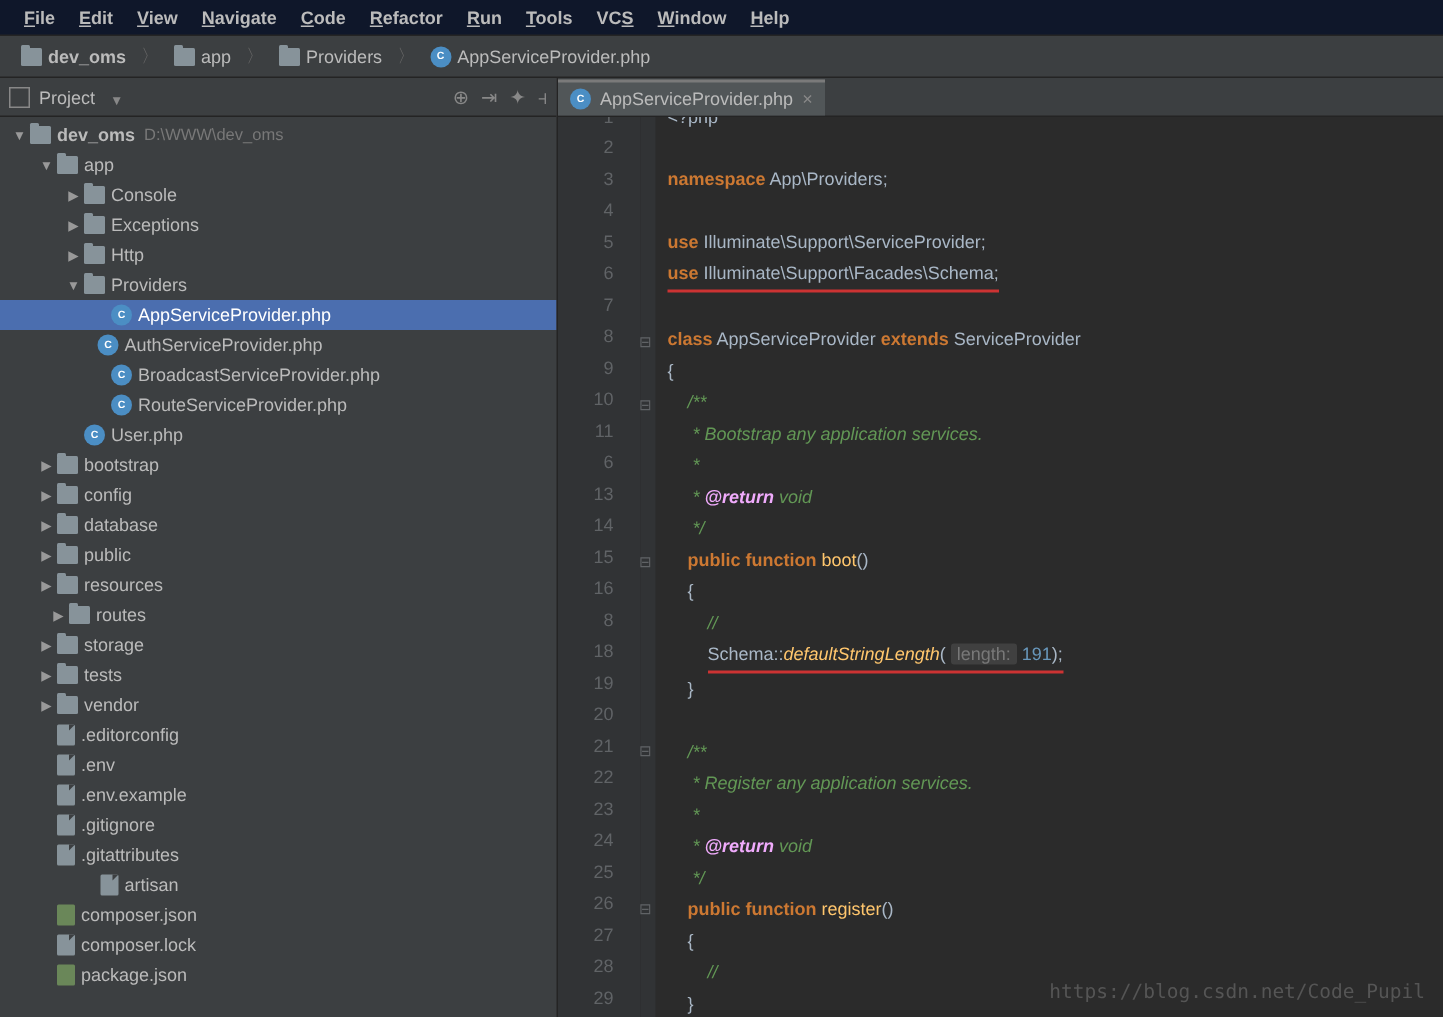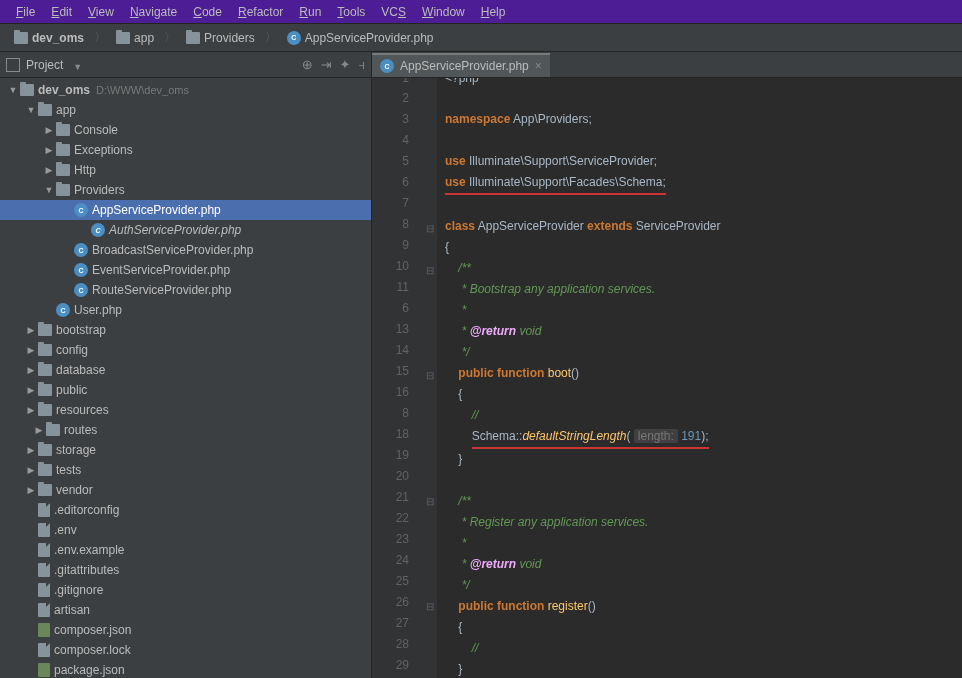--- a/index.html
+++ b/index.html
@@ -1,18 +1,18 @@
 <!DOCTYPE html>
 <html><head>
 <meta charset="utf-8">
 <style>
 * { margin: 0; padding: 0; box-sizing: border-box; font-family: 'Segoe UI', Arial, sans-serif; font-size: 12px; }
 body { background: #2b2b2b; color: #bbb; width: 962px; height: 678px; overflow: hidden; }
 
-.menubar { background: #4c1d95; height: 24px; display: flex; align-items: center; padding: 0 8px; border-bottom: 1px solid #242424; }
+.menubar { background: #0f172a; height: 24px; display: flex; align-items: center; padding: 0 8px; border-bottom: 1px solid #242424; font-weight: bold; }
 .menu-item { padding: 3px 8px; cursor: pointer; color: #bbb; }
 .menu-u { text-decoration: underline; }
 
 .breadcrumb { background: #3c3f41; height: 28px; display: flex; align-items: center; padding: 0 8px; border-bottom: 1px solid #242424; gap: 4px; }
 .bc-item { display: flex; align-items: center; gap: 4px; padding: 2px 6px; cursor: pointer; color: #bbb; }
 .bc-sep { color: #666; }
 .folder-icon { width: 14px; height: 12px; background: #87939a; border-radius: 1px; position: relative; display: inline-block; }
 .folder-icon::before { content: ''; position: absolute; top: -2px; left: 0; width: 6px; height: 3px; background: #87939a; border-radius: 1px 1px 0 0; }
 .php-icon { width: 14px; height: 14px; border-radius: 50%; background: #4b8ec4; display: inline-flex; align-items: center; justify-content: center; font-size: 7px; color: #fff; font-weight: bold; }
 .php-icon::after { content: 'C'; }
@@ -150,38 +150,33 @@
         <div class="tree-row" style="padding-left: 44px;">
           <span class="tree-arrow down"></span>
           <span class="folder-icon"></span>
           <span class="tree-label">Providers</span>
         </div>
         <div class="tree-row selected" style="padding-left: 62px;">
           <span class="tree-arrow none"></span>
           <span class="php-icon"></span>
           <span class="tree-label">AppServiceProvider.php</span>
         </div>
-        <div class="tree-row" style="padding-left: 79px; font-style: italic;">
+        <div class="tree-row" style="padding-left: 53px;">
           <span class="tree-arrow none"></span>
           <span class="php-icon"></span>
           <span class="tree-label">AuthServiceProvider.php</span>
         </div>
         <div class="tree-row" style="padding-left: 62px;">
           <span class="tree-arrow none"></span>
           <span class="php-icon"></span>
           <span class="tree-label">BroadcastServiceProvider.php</span>
         </div>
         <div class="tree-row" style="padding-left: 62px;">
           <span class="tree-arrow none"></span>
           <span class="php-icon"></span>
-          <span class="tree-label">EventServiceProvider.php</span>
-        </div>
-        <div class="tree-row" style="padding-left: 62px;">
-          <span class="tree-arrow none"></span>
-          <span class="php-icon"></span>
           <span class="tree-label">RouteServiceProvider.php</span>
         </div>
         <div class="tree-row" style="padding-left: 44px;">
           <span class="tree-arrow none"></span>
           <span class="php-icon"></span>
           <span class="tree-label">User.php</span>
         </div>
         <div class="tree-row" style="padding-left: 26px;">
           <span class="tree-arrow right"></span>
           <span class="folder-icon"></span>
@@ -238,28 +233,28 @@
           <span class="tree-label">.env</span>
         </div>
         <div class="tree-row" style="padding-left: 26px;">
           <span class="tree-arrow none"></span>
           <span class="file-icon"></span>
           <span class="tree-label">.env.example</span>
         </div>
         <div class="tree-row" style="padding-left: 26px;">
           <span class="tree-arrow none"></span>
           <span class="file-icon"></span>
+          <span class="tree-label">.gitignore</span>
+        </div>
+        <div class="tree-row" style="padding-left: 26px;">
+          <span class="tree-arrow none"></span>
+          <span class="file-icon"></span>
           <span class="tree-label">.gitattributes</span>
         </div>
-        <div class="tree-row" style="padding-left: 26px;">
-          <span class="tree-arrow none"></span>
-          <span class="file-icon"></span>
-          <span class="tree-label">.gitignore</span>
-        </div>
-        <div class="tree-row" style="padding-left: 26px;">
+        <div class="tree-row" style="padding-left: 26px; margin-left: 29px;">
           <span class="tree-arrow none"></span>
           <span class="file-icon"></span>
           <span class="tree-label">artisan</span>
         </div>
         <div class="tree-row" style="padding-left: 26px;">
           <span class="tree-arrow none"></span>
           <span class="json-icon"></span>
           <span class="tree-label">composer.json</span>
         </div>
         <div class="tree-row" style="padding-left: 26px;">
@@ -379,16 +374,17 @@
           <div class="code-line">&nbsp;</div>
           <div class="code-line">    <span class="com">/**</span></div>
           <div class="code-line"><span class="com">     * Register any application services.</span></div>
           <div class="code-line"><span class="com">     *</span></div>
           <div class="code-line"><span class="com">     * </span><span class="com-b">@return</span><span class="com"> void</span></div>
           <div class="code-line"><span class="com">     */</span></div>
           <div class="code-line">    <span class="kw">public</span> <span class="kw">function</span> <span class="fn">register</span><span class="pn">()</span></div>
           <div class="code-line">    <span class="pn">{</span></div>
           <div class="code-line">        <span class="com">//</span></div>
           <div class="code-line">    <span class="pn">}</span></div>
+          <div class="watermark">https://blog.csdn.net/Code_Pupil</div>
       </div>
     </div>
   </div>
 </div>
 
 </body></html>

